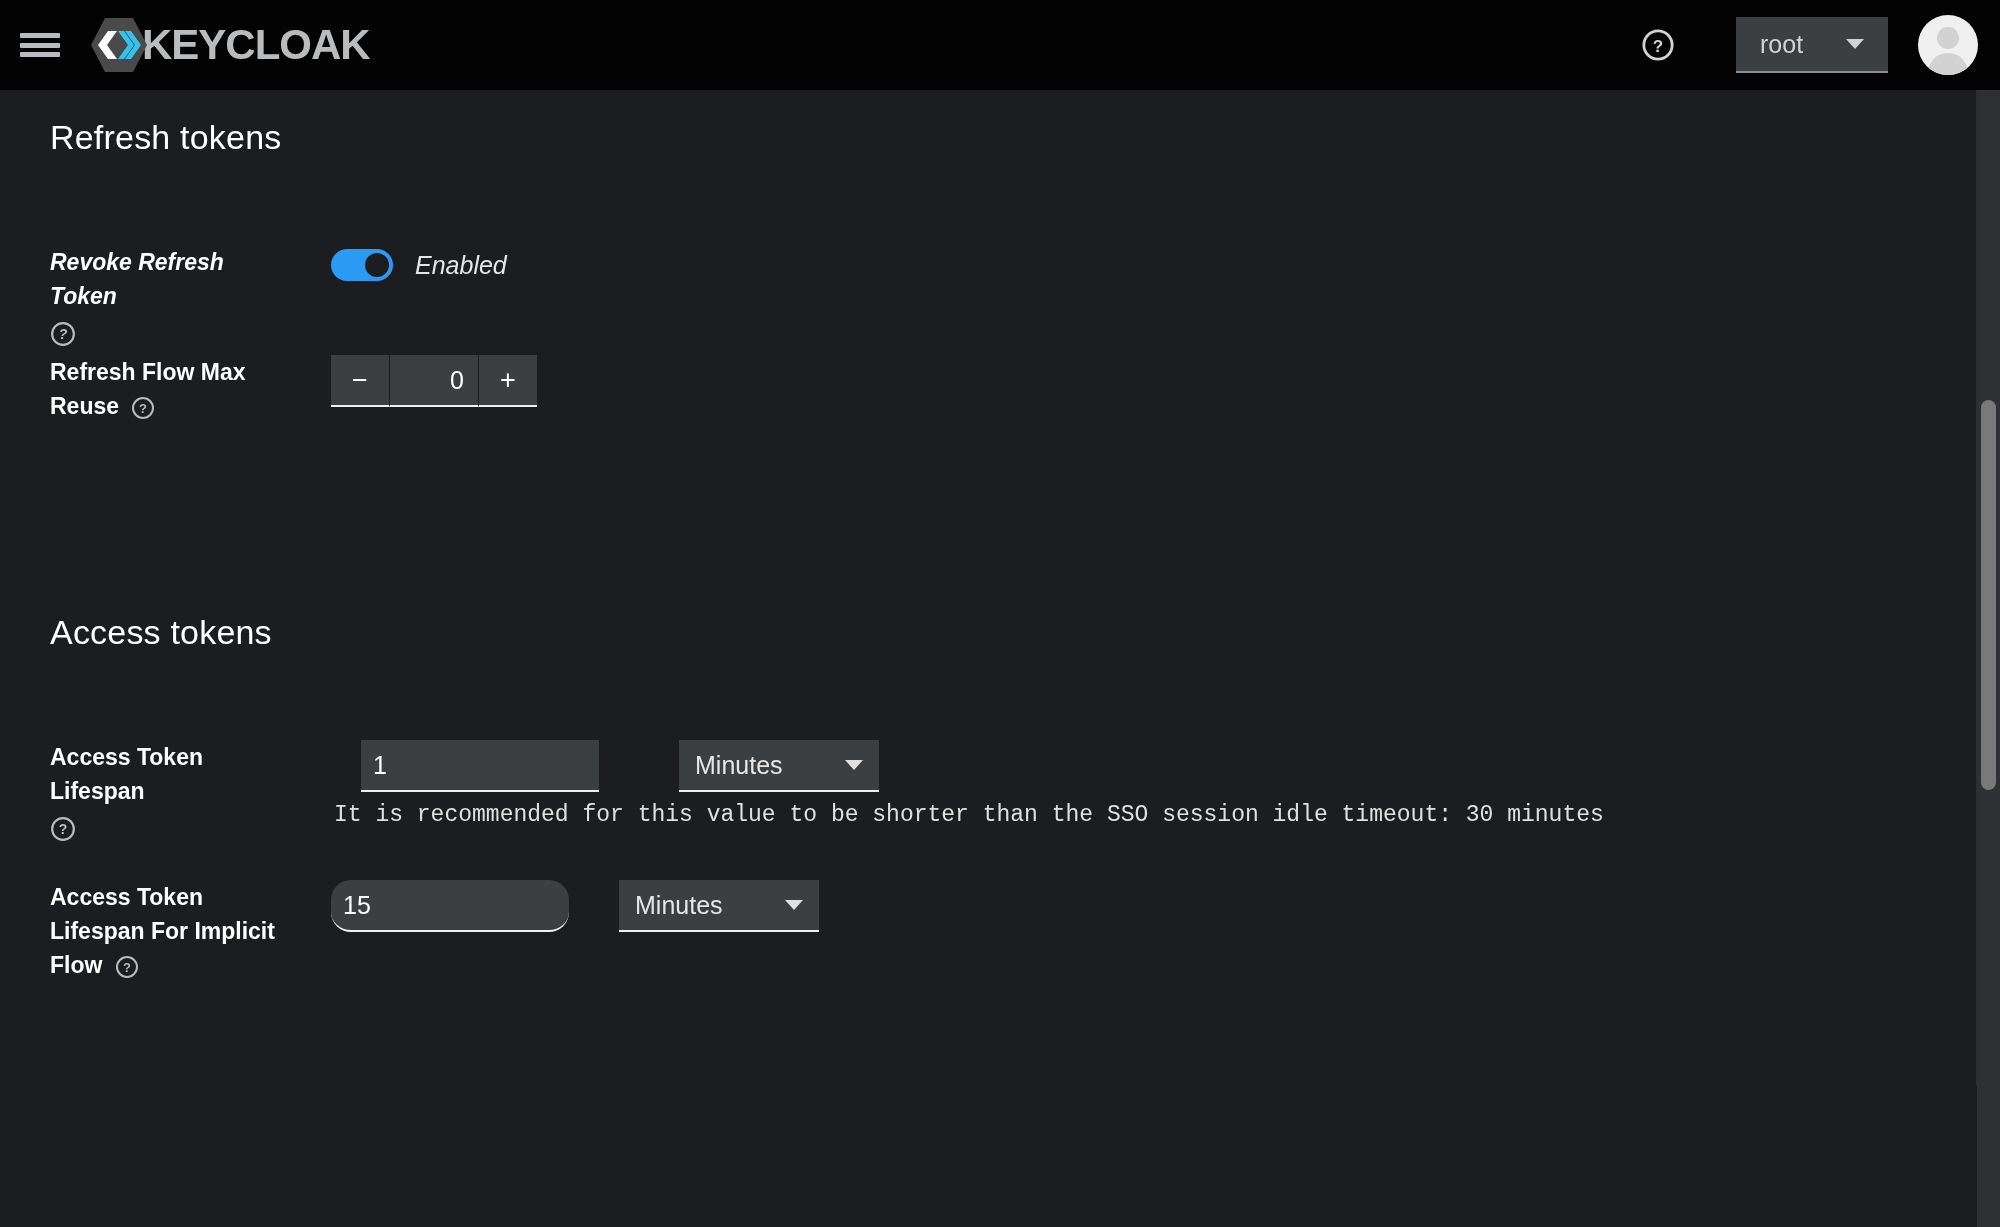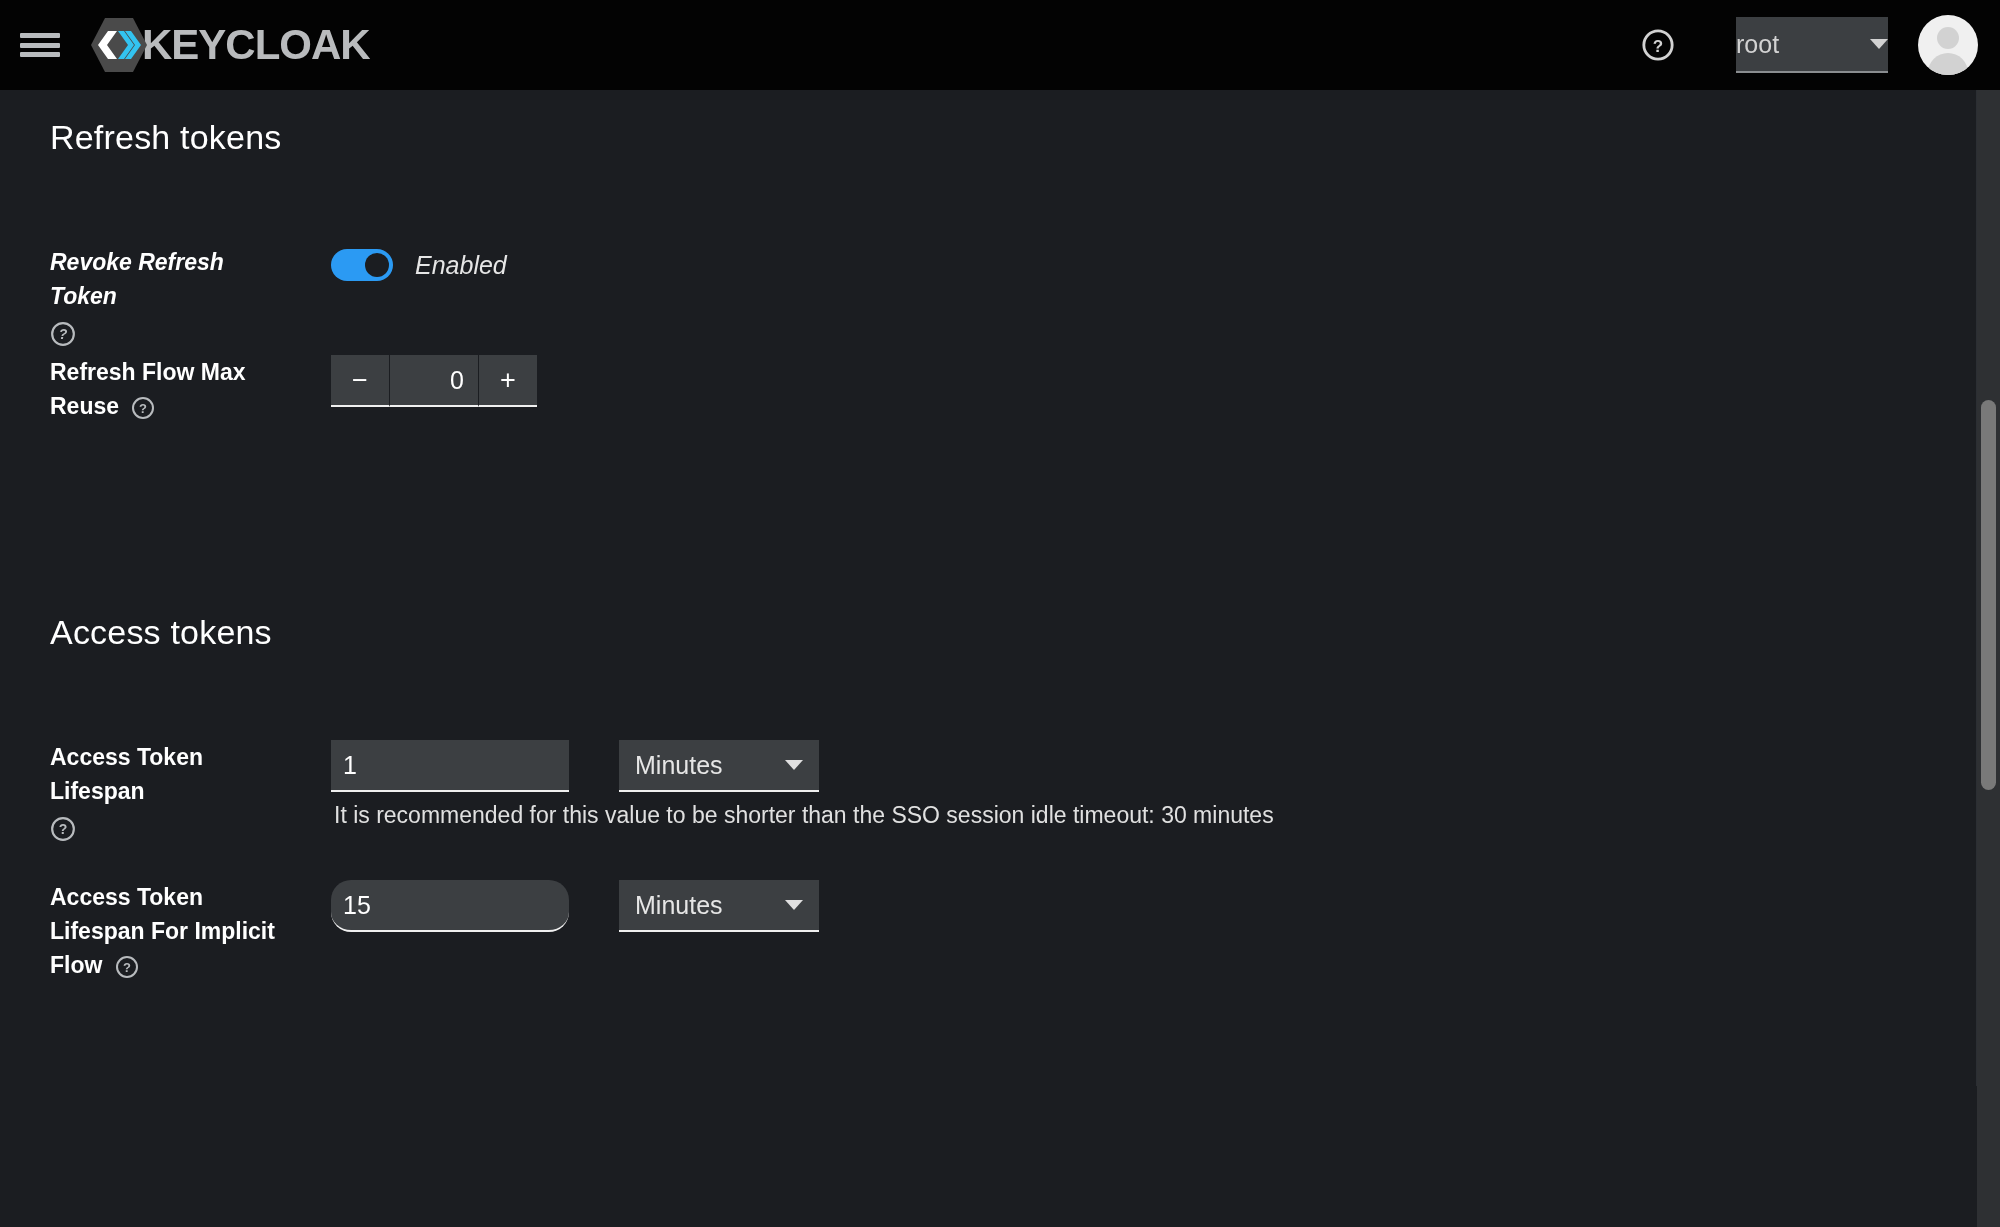--- a/index.html
+++ b/index.html
@@ -81,21 +81,21 @@
   }
 
   .realm-select {
     width: 152px;
     height: 56px;
     background: #3c3f42;
     border: none;
     border-bottom: 2px solid #8a8d90;
     display: flex;
     align-items: center;
-    padding: 0 0;
+    padding: 0 24px;
     cursor: pointer;
   }
   .realm-select .label {
     font-size: 25px;
     color: #d2d2d2;
     flex: 1;
   }
   .caret {
     width: 0; height: 0;
     border-left: 9px solid transparent;
@@ -377,38 +377,38 @@
     </div>
     <div class="stepper" style="margin-left:46px;">
       <button>−</button>
       <input class="val" type="text" value="0" style="">
       <button>+</button>
     </div>
   </div>
 
   <h2 class="section-title" style="position:absolute; left:50px; top:523px;">Access tokens</h2>
 
-  <div class="form-row" style="left:50px; top:650px;">
+  <div class="form-row" style="left:50px; top:650px;gap:30px;">
     <div class="field-label">
       <span>Access Token Lifespan</span>
       <span class="help-ico-block">
         <svg width="26" height="26" viewBox="0 0 24 24">
           <circle cx="12" cy="12" r="10" fill="none" stroke="#b8bbbe" stroke-width="2"></circle>
           <text x="12" y="17" font-size="13" font-weight="bold" fill="#b8bbbe" text-anchor="middle" font-family="Liberation Sans, sans-serif">?</text>
         </svg>
       </span>
     </div>
     <input class="txt-input" type="text" style="margin-left: 46px;" value="1">
     <div class="unit-select">
       <span class="u-label">Minutes</span>
       <span class="unit-caret"></span>
     </div>
   </div>
 
-  <div class="helper-text" style="left:334px; top:712px;">It is recommended for this value to be shorter than the SSO session idle timeout: 30 minutes</div>
+  <div class="helper-text" style="left:334px; top:712px;font-family:Liberation Mono, monospace;">It is recommended for this value to be shorter than the SSO session idle timeout: 30 minutes</div>
 
   <div class="form-row" style="left:50px; top:790px;">
     <div class="field-label">
       <span>Access Token Lifespan For Implicit Flow</span>
       <span class="help-ico">
         <svg width="24" height="24" viewBox="0 0 24 24">
           <circle cx="12" cy="12" r="10" fill="none" stroke="#b8bbbe" stroke-width="2"></circle>
           <text x="12" y="17" font-size="13" font-weight="bold" fill="#b8bbbe" text-anchor="middle" font-family="Liberation Sans, sans-serif">?</text>
         </svg>
       </span>

